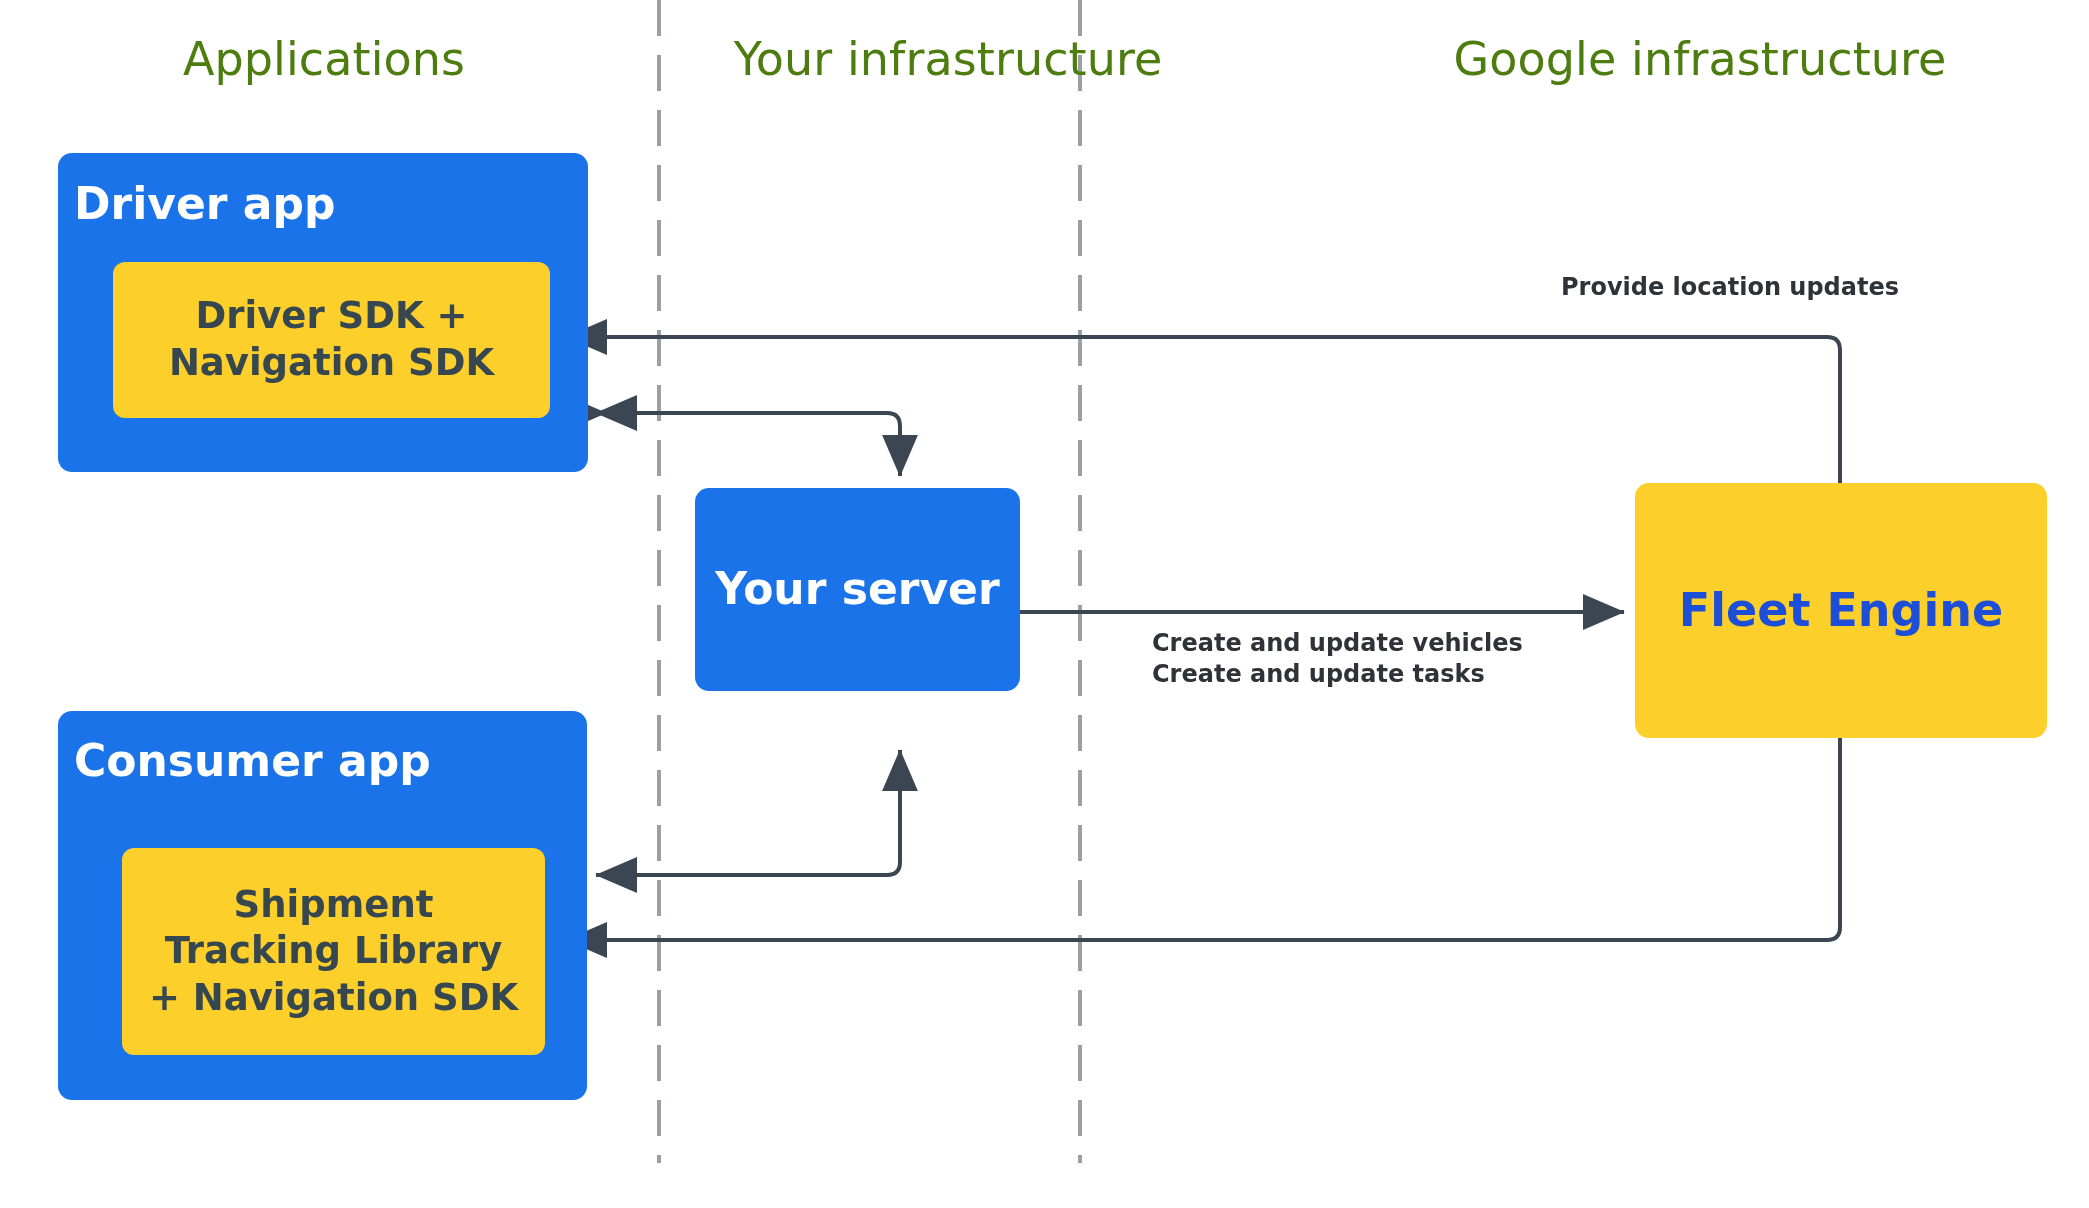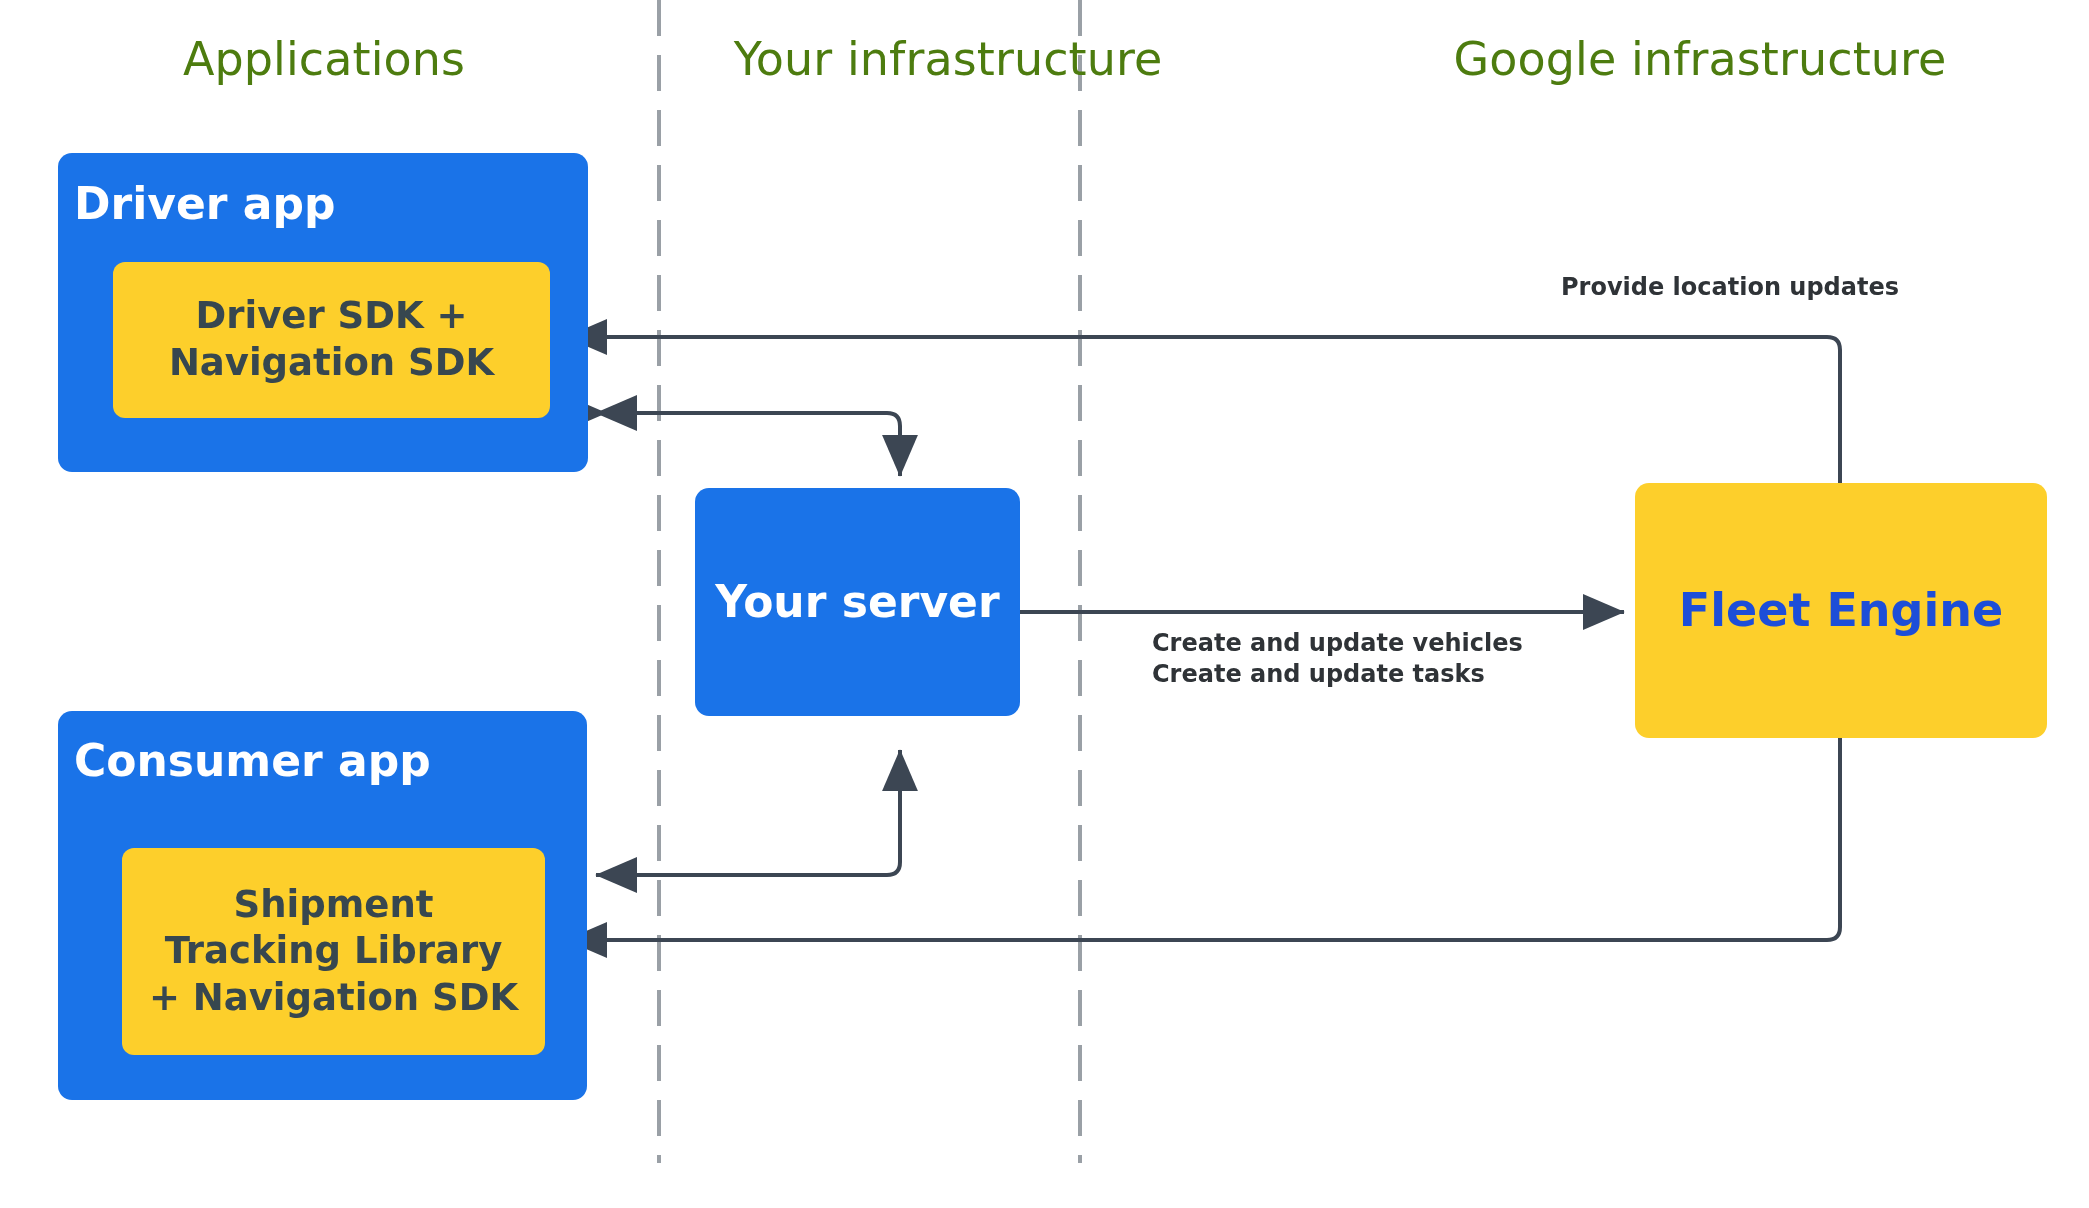--- a/index.html
+++ b/index.html
@@ -153,21 +153,21 @@
 
   <div class="app-card" style="left:58px; top:711px; width:529px; height:389px;">
     <div class="app-card-title" style="top:27px;">Consumer app</div>
     <div class="sdk-card" style="left:64px; top:137px; width:423px; height:207px;">
       <div class="sdk-card-label">Shipment
 Tracking Library
 + Navigation SDK</div>
     </div>
   </div>
 
-  <div class="node-box blue" style="left:695px; top:488px; width:325px; height:228px;">
+  <div class="node-box blue" style="left:695px; top:488px; width:325px; height:203px;">
     <div class="node-label">Your server</div>
   </div>
 
   <div class="node-box yellow" style="left:1635px; top:483px; width:412px; height:255px;">
     <div class="node-label">Fleet Engine</div>
   </div>
 
   <div class="edge-label" style="left:1730px; top:272px;">Provide location updates</div>
 
   <div class="edge-label left-anchor" style="left:1152px; top:628px;">Create and update vehicles

